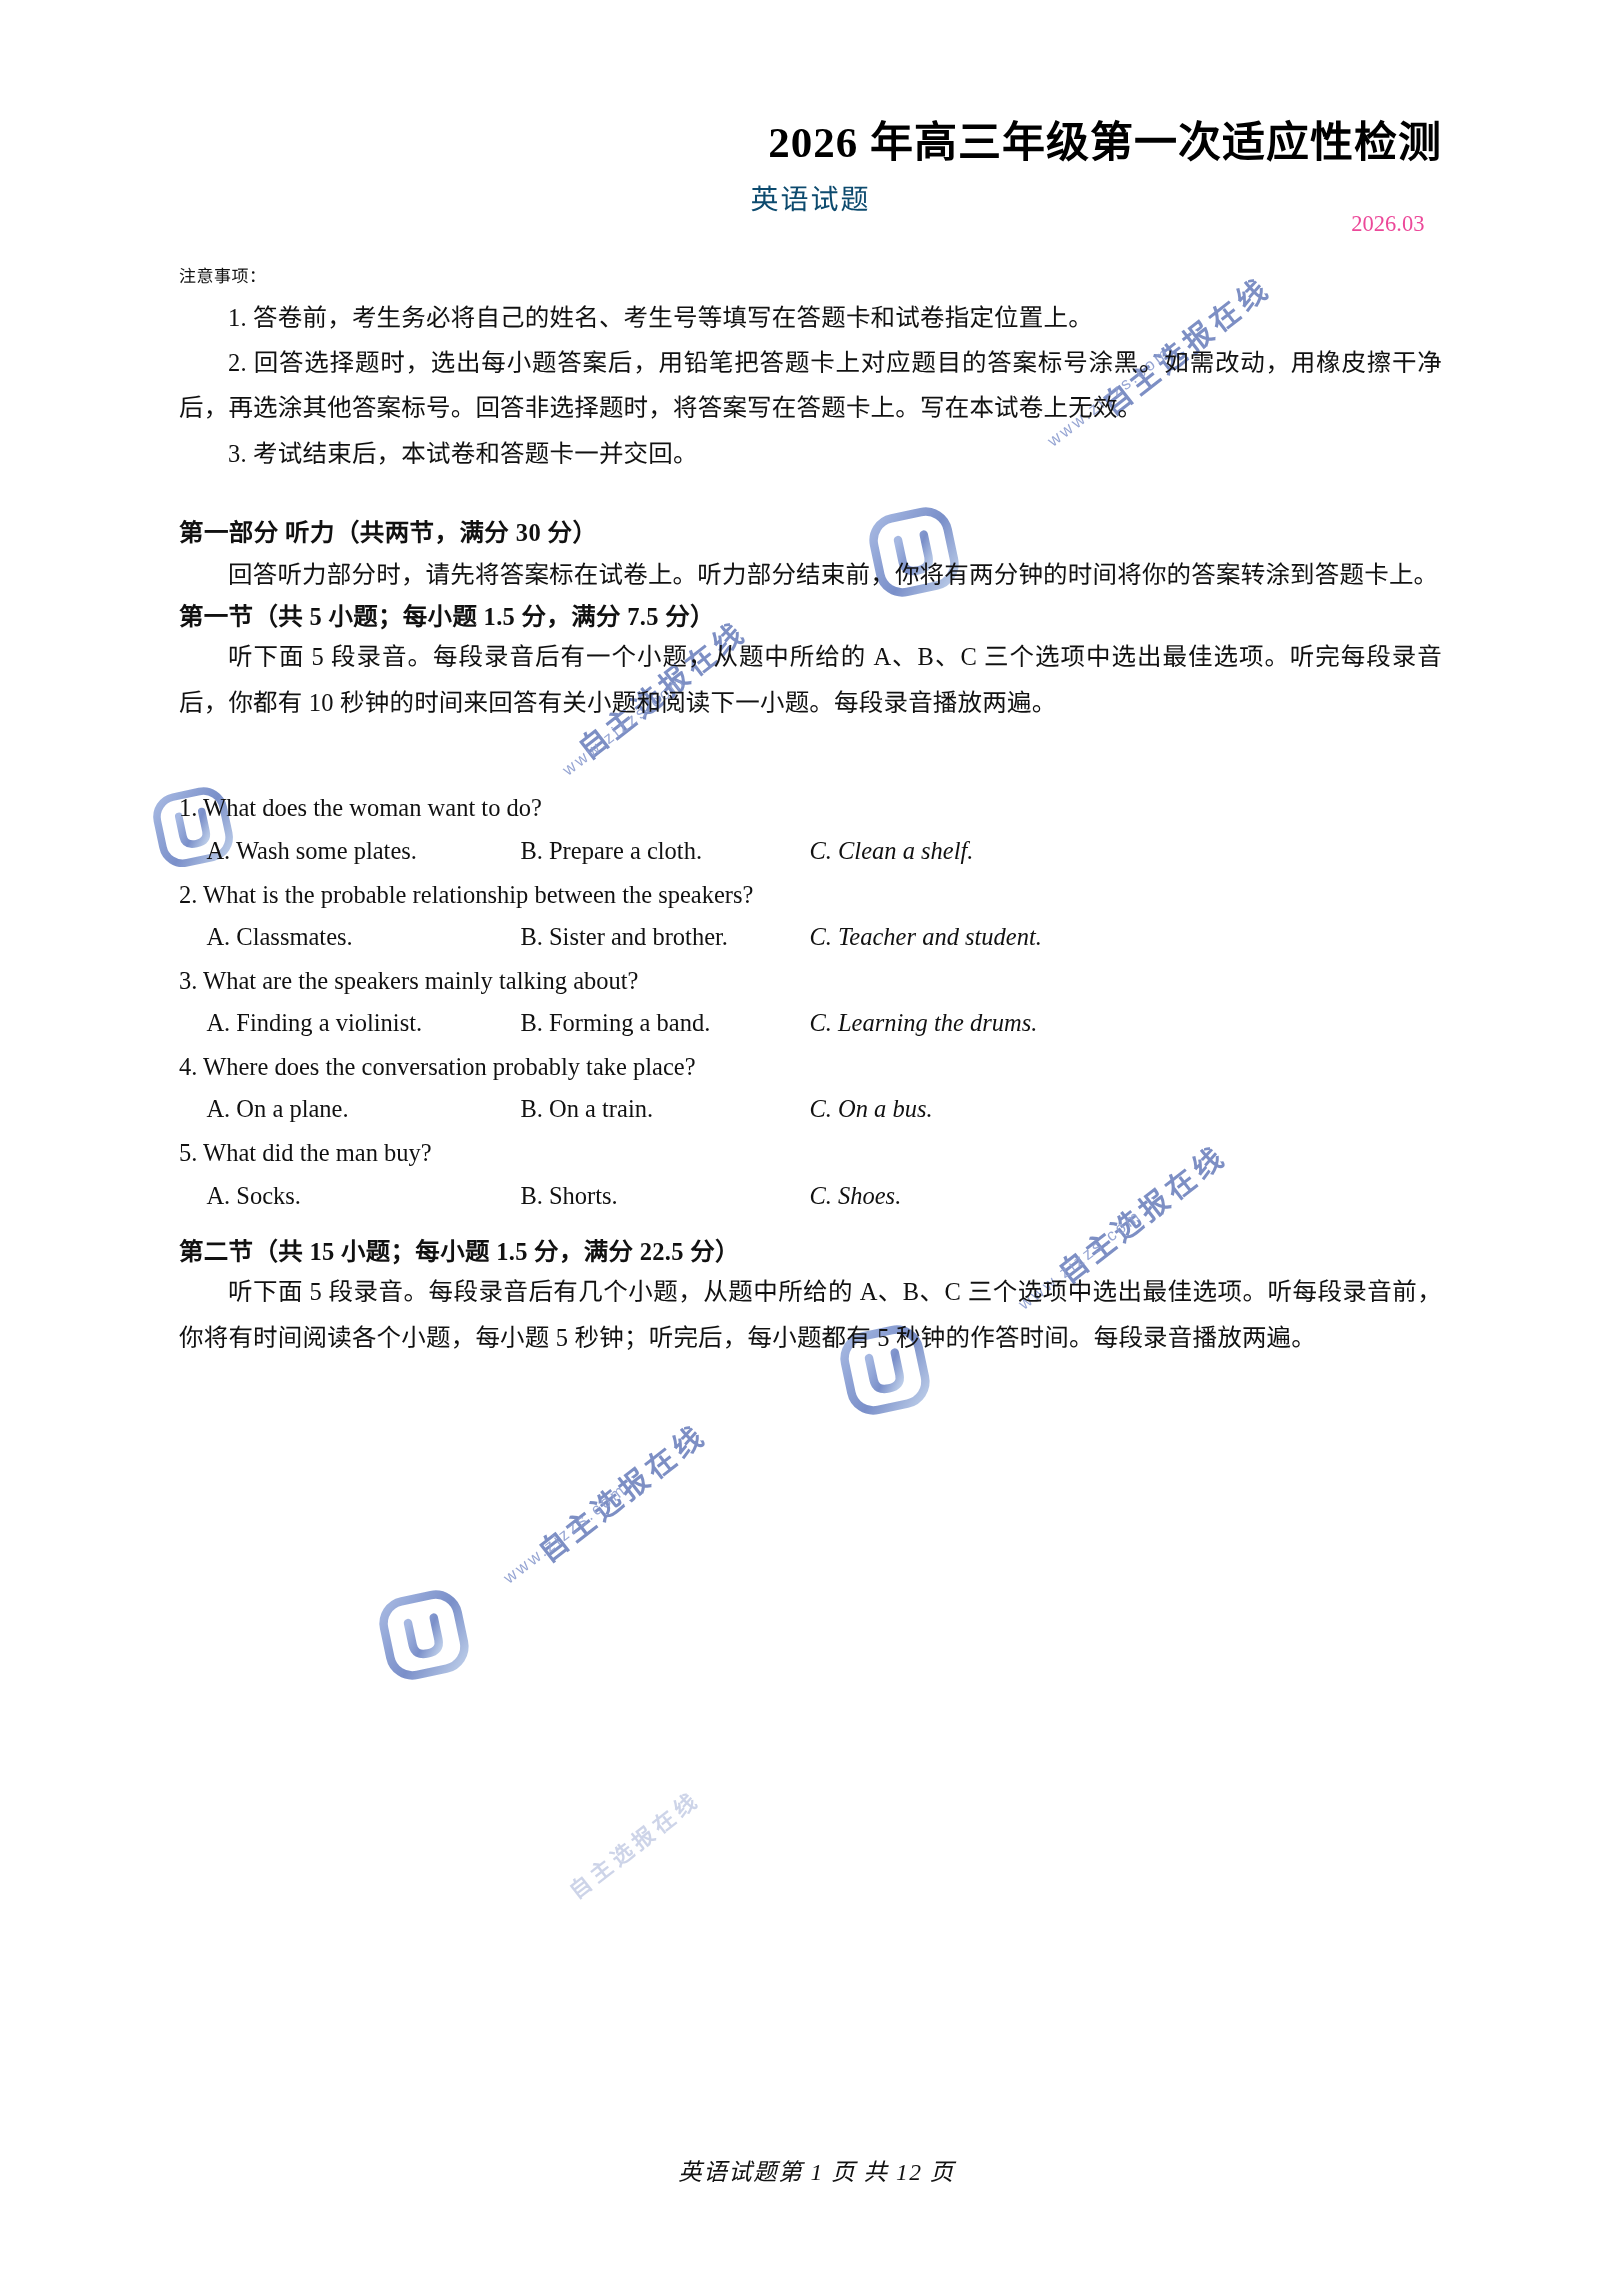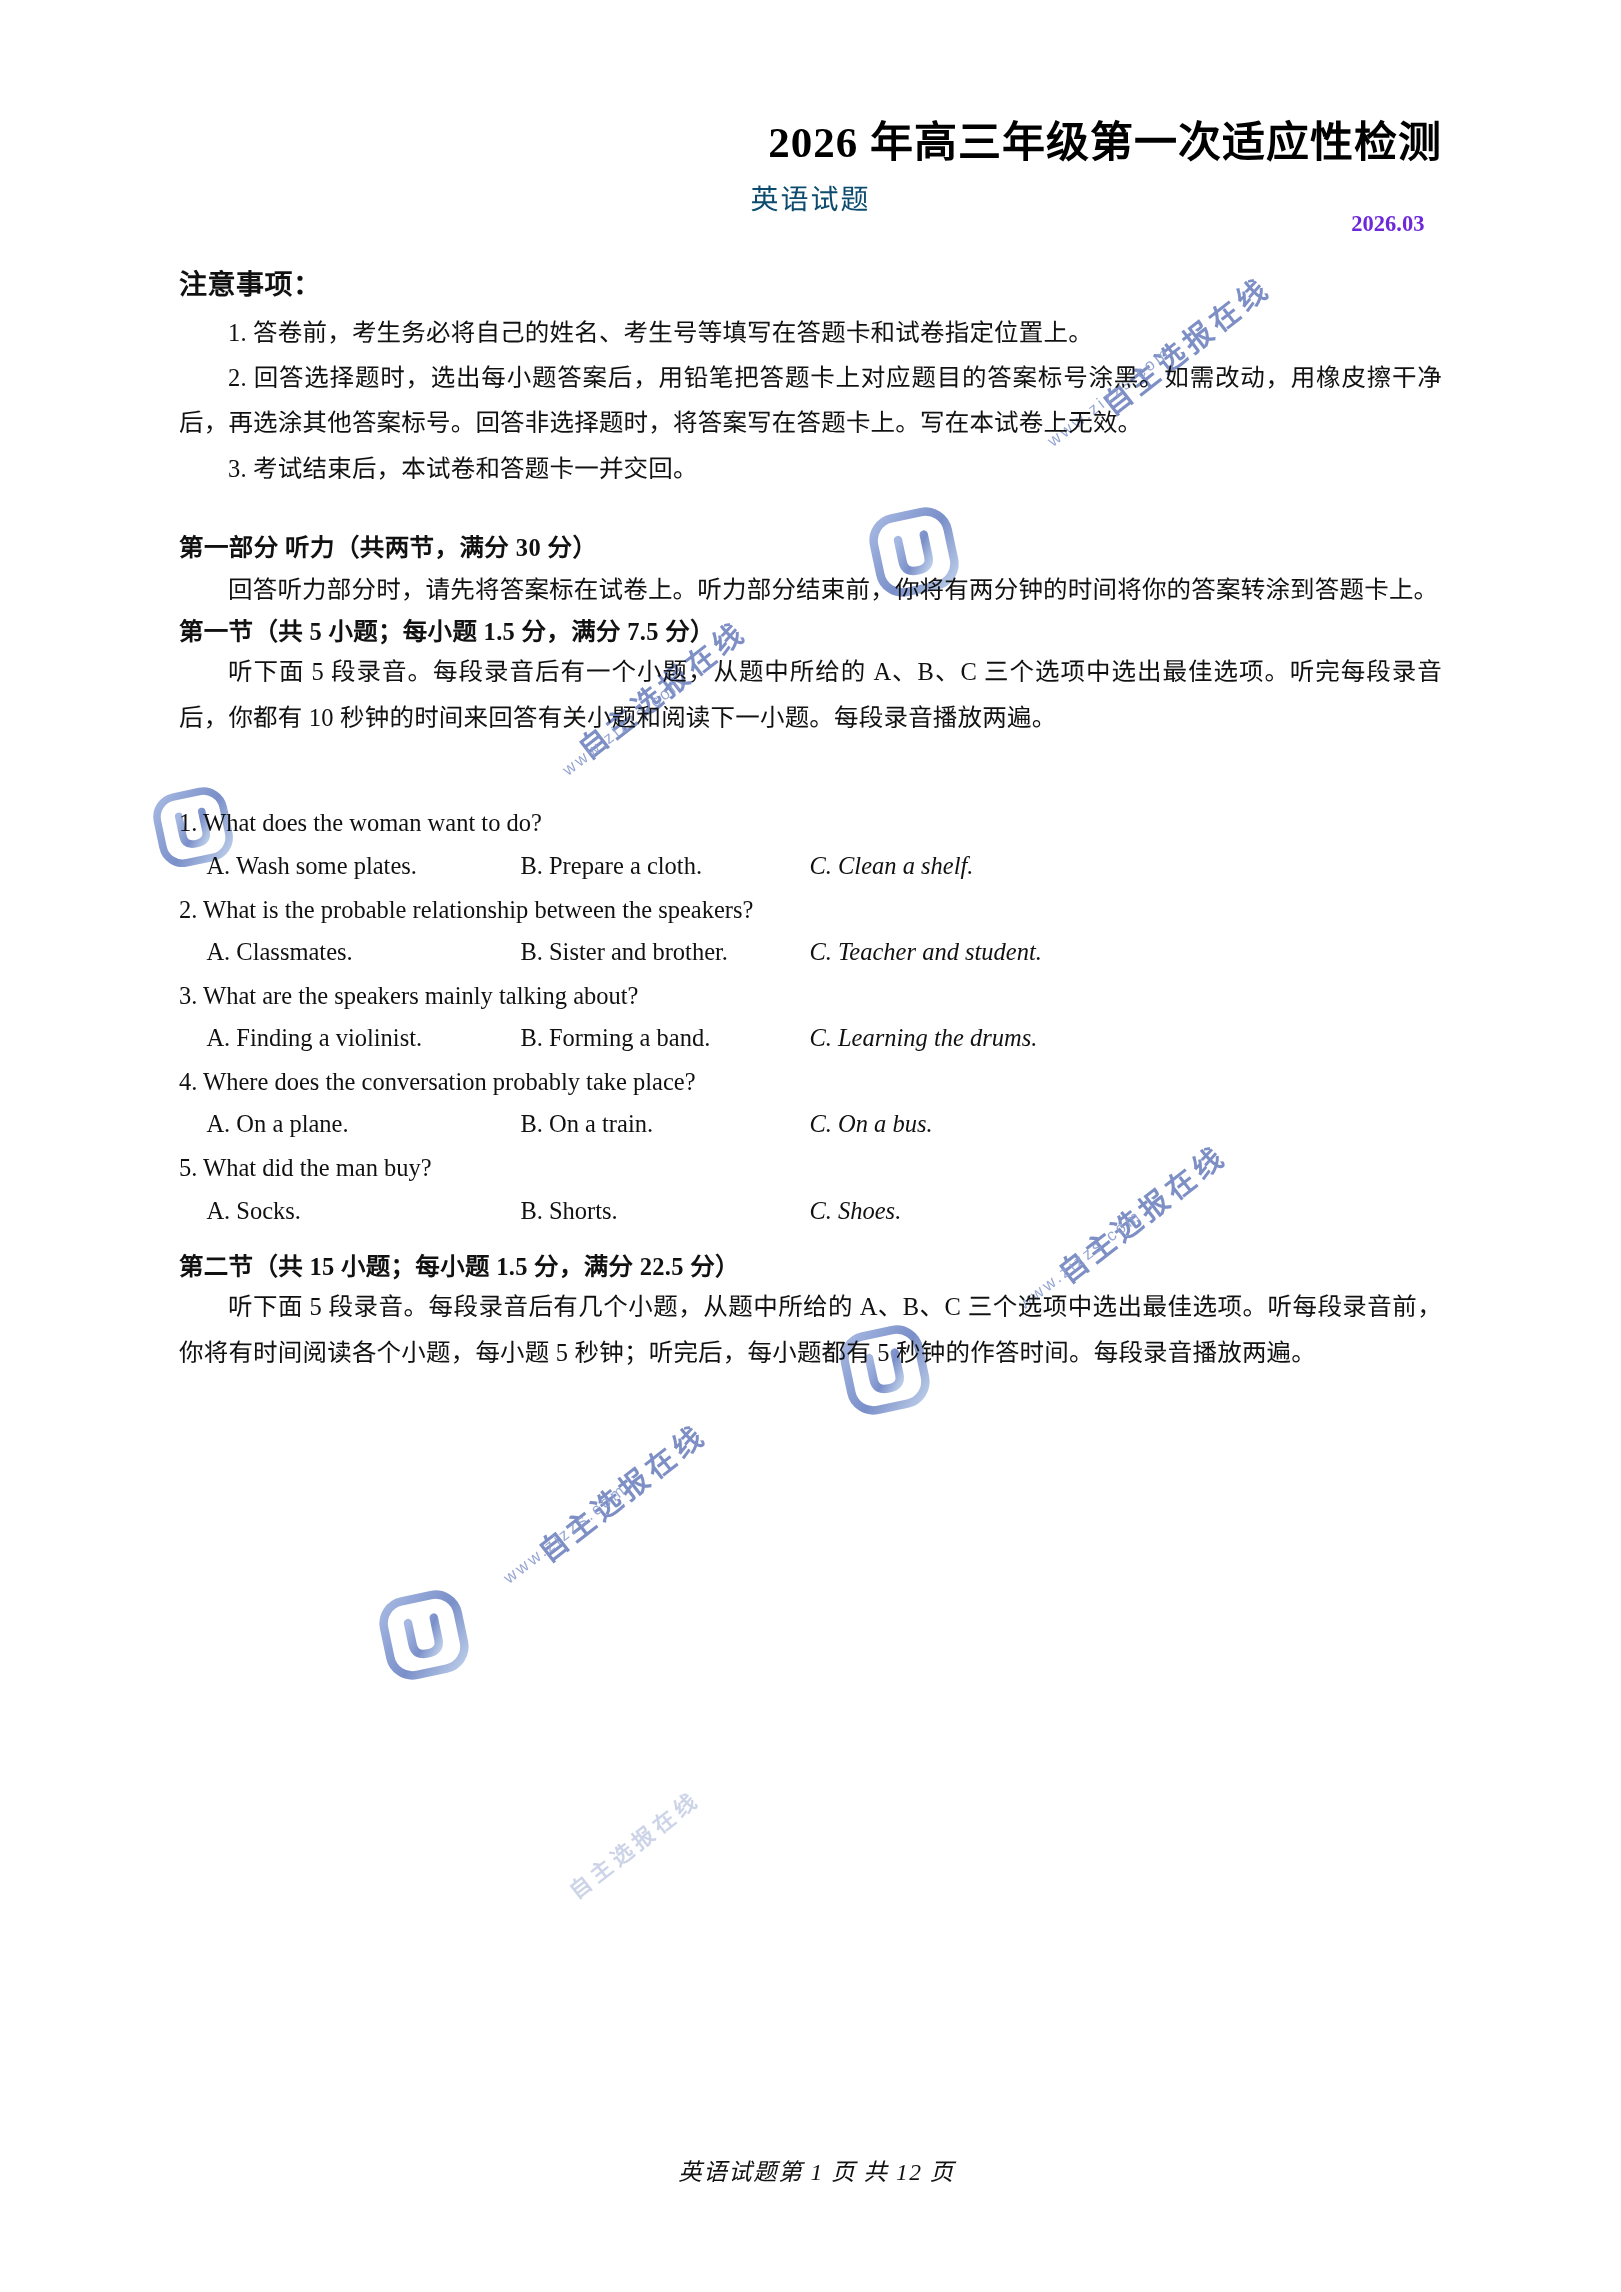--- a/index.html
+++ b/index.html
@@ -55,29 +55,29 @@
     font-size: 28px;
     letter-spacing: 2px;
     color: #0c4a6e;
     line-height: 1.2;
   }
   .doc-date {
     position: absolute;
     right: 17.6px;
     bottom: 3.9px;
     font-size: 22.5px;
-    font-weight: bold;
-    font-family: "Liberation Serif", "DejaVu Serif", serif;
-    color: #6d28d9;
+    font-weight: normal;
+    font-family: "Liberation Serif", "DejaVu Serif", serif;
+    color: #ec4899;
   }
 
   
   .notes-title {
-    font-weight: bold;
-    font-size: 28px;
+    font-weight: normal;
+    font-size: 17px;
     margin: 5.9px 0 7.8px 0;
     letter-spacing: 0.5px;
   }
   .note-item {
     font-size: 24.5px;
     line-height: 1.85;
     text-indent: 2em;
     margin: 0;
     text-align: justify;
     letter-spacing: 0.2px;

